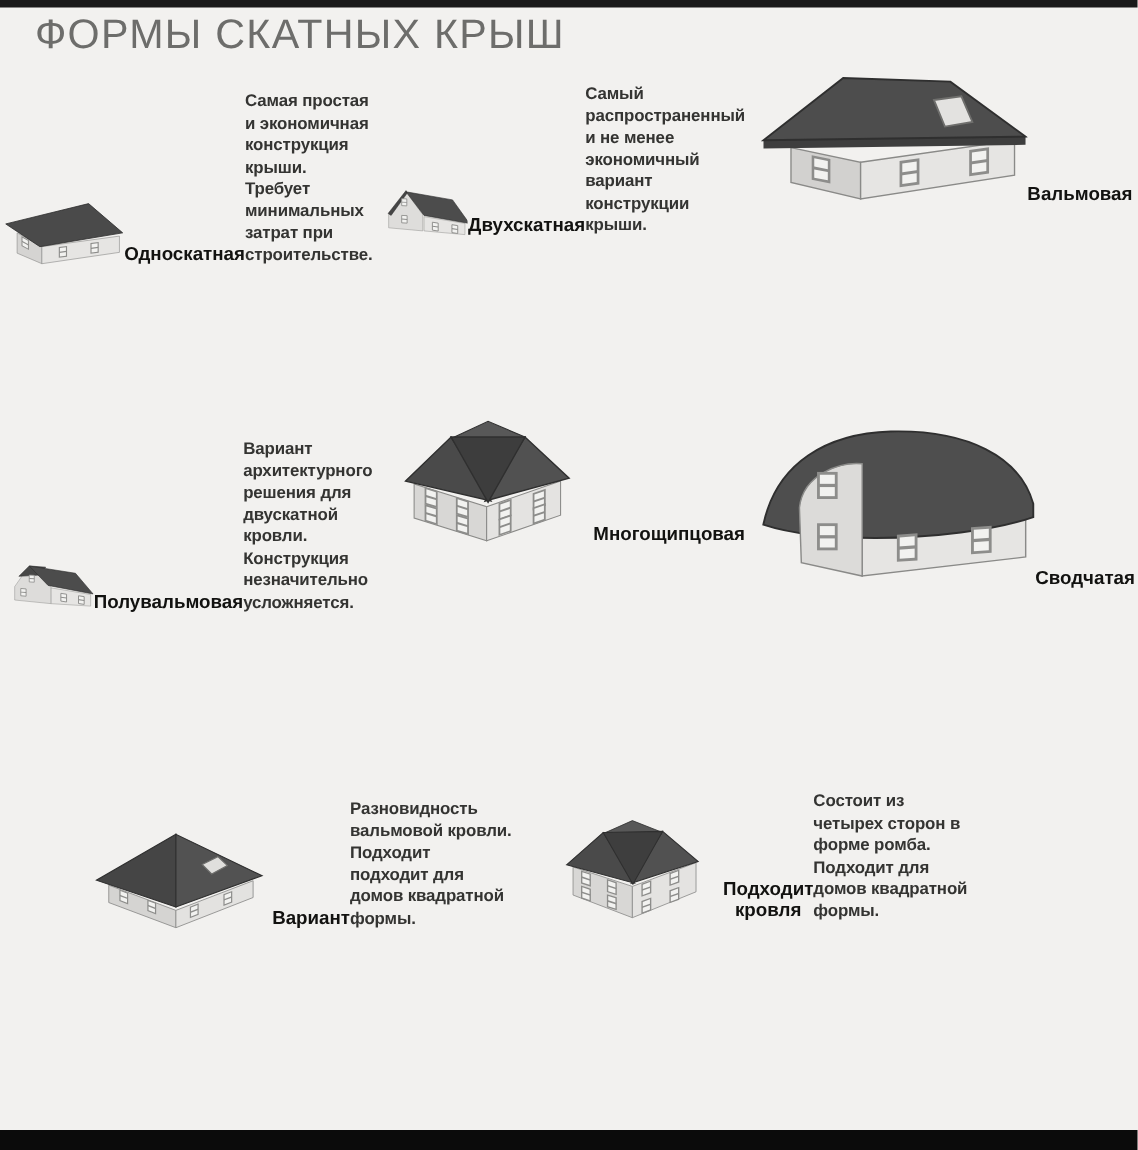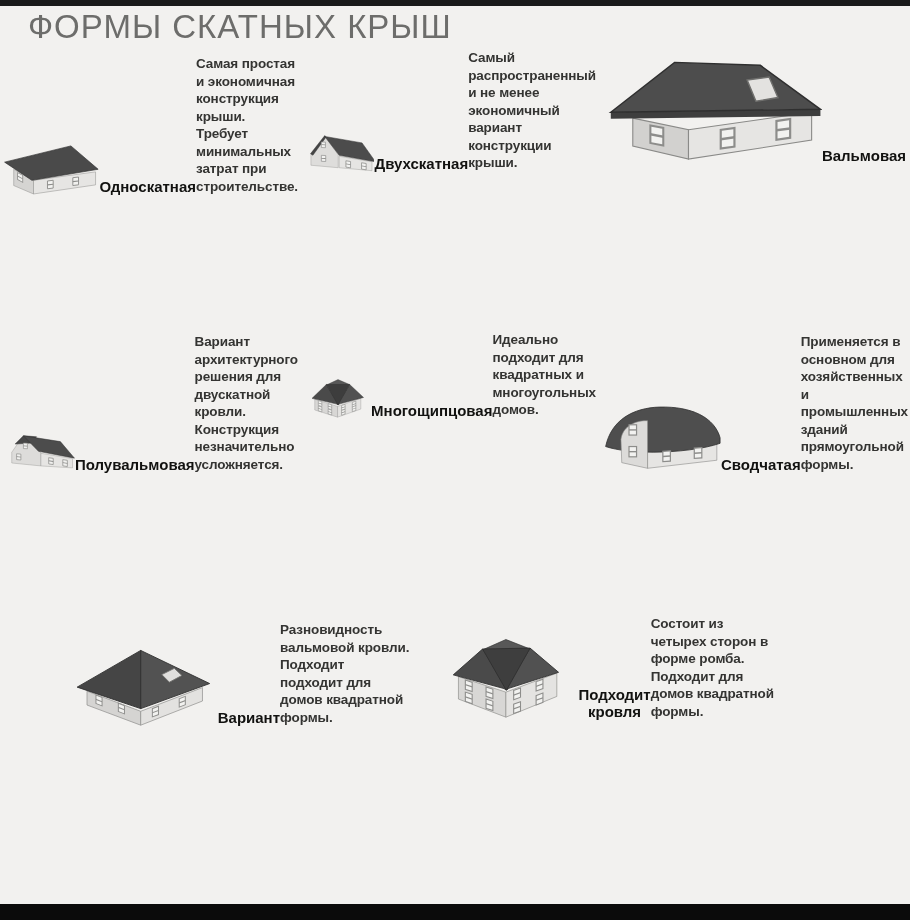--- a/index.html
+++ b/index.html
@@ -15,21 +15,21 @@
     position:absolute;top:8px;left:28px;
     font-size:33px;font-weight:normal;color:#6d6d6b;letter-spacing:1px;
   }
   .card{position:absolute;display:flex;flex-direction:row;align-items:flex-end;}
   .card svg{display:block;}
   .roof-name{
     font-weight:bold;font-size:15px;color:#121210;margin-top:2px;text-align:center;
   }
   .roof-desc{
     font-weight:bold;font-size:13.5px;color:#343432;line-height:1.3;
-    letter-spacing:-0.1px;margin-top:3px;width:88%;text-align:left;
+    letter-spacing:-0.1px;margin-top:20px;width:88%;text-align:left;
   }
   
   #card-0{left:2px;   top:52px;  width:296px;}
   #card-1{left:300px; top:46px;  width:296px;}
   #card-2{left:602px; top:36px;  width:304px;}
   #card-3{left:2px;   top:330px; width:296px;}
   #card-4{left:304px; top:328px; width:292px;}
   #card-5{left:600px; top:330px; width:308px;}
   #card-6{left:70px;  top:618px; width:340px;}
   #card-7{left:436px; top:612px; width:340px;}
@@ -118,35 +118,33 @@
     <use href="#win" transform="translate(64,110) skewY(17) scale(0.72)"></use>
     <use href="#win" transform="translate(108,124) skewY(17) scale(0.72)"></use>
     <use href="#win" transform="translate(64,134) skewY(17) scale(0.72)"></use>
     <use href="#win" transform="translate(108,148) skewY(17) scale(0.72)"></use>
     <use href="#win" transform="translate(168,132) skewY(-19) scale(0.72)"></use>
     <use href="#win" transform="translate(216,118) skewY(-19) scale(0.72)"></use>
     <use href="#win" transform="translate(168,154) skewY(-19) scale(0.72)"></use>
     <use href="#win" transform="translate(216,138) skewY(-19) scale(0.72)"></use>
   </svg>
   <div class="roof-name">Многощипцовая</div>
-  <div class="roof-desc">Идеально подходит для квадратных и многоугольных домов.</div>
 </div>
 
 <div class="card" id="card-5">
   <svg width="306" viewBox="0 0 300 185">
     <polygon points="118,112 290,100 290,152 118,172" fill="#e6e5e3" stroke="#8a8a88" stroke-width="1.5"></polygon>
     <path d="M 14,118 C 28,52 82,22 148,20 C 228,18 284,46 298,96 L 298,110 C 258,124 190,132 132,132 C 88,132 44,128 14,118 Z" fill="#4e4e4e" stroke="#2f2f2f" stroke-width="2"></path>
     <path d="M 54,158 L 52,100 C 56,64 96,52 118,54 L 118,172 L 54,158 Z" fill="#dcdbd9" stroke="#8a8a88" stroke-width="1.5"></path>
     <use href="#win" transform="translate(72,64) scale(0.85)"></use>
     <use href="#win" transform="translate(72,118) scale(0.85)"></use>
     <use href="#win" transform="translate(156,130) skewY(-4) scale(0.85)"></use>
     <use href="#win" transform="translate(234,122) skewY(-4) scale(0.85)"></use>
   </svg>
   <div class="roof-name">Сводчатая</div>
-  <div class="roof-desc">Применяется в основном для хозяйственных и промышленных зданий прямоугольной формы.</div>
 </div>
 
 <div class="card" id="card-6">
   <svg width="340" viewBox="0 0 330 200">
     <polygon points="38,121 158,166 158,197 38,152" fill="#d5d4d2" stroke="#8a8a88" stroke-width="1.5"></polygon>
     <polygon points="158,166 296,113 296,143 158,197" fill="#e3e2e0" stroke="#8a8a88" stroke-width="1.5"></polygon>
     <polygon points="158,30 16,112 158,160" fill="#454545" stroke="#2f2f2f" stroke-width="2"></polygon>
     <polygon points="158,30 158,160 312,104" fill="#525252" stroke="#2f2f2f" stroke-width="2"></polygon>
     <polygon points="205,84 233,70 250,86 222,101" fill="#e0dfdd" stroke="#6f6f6d" stroke-width="2"></polygon>
     <use href="#win" transform="translate(58,130) skewY(21) scale(0.62)"></use>

